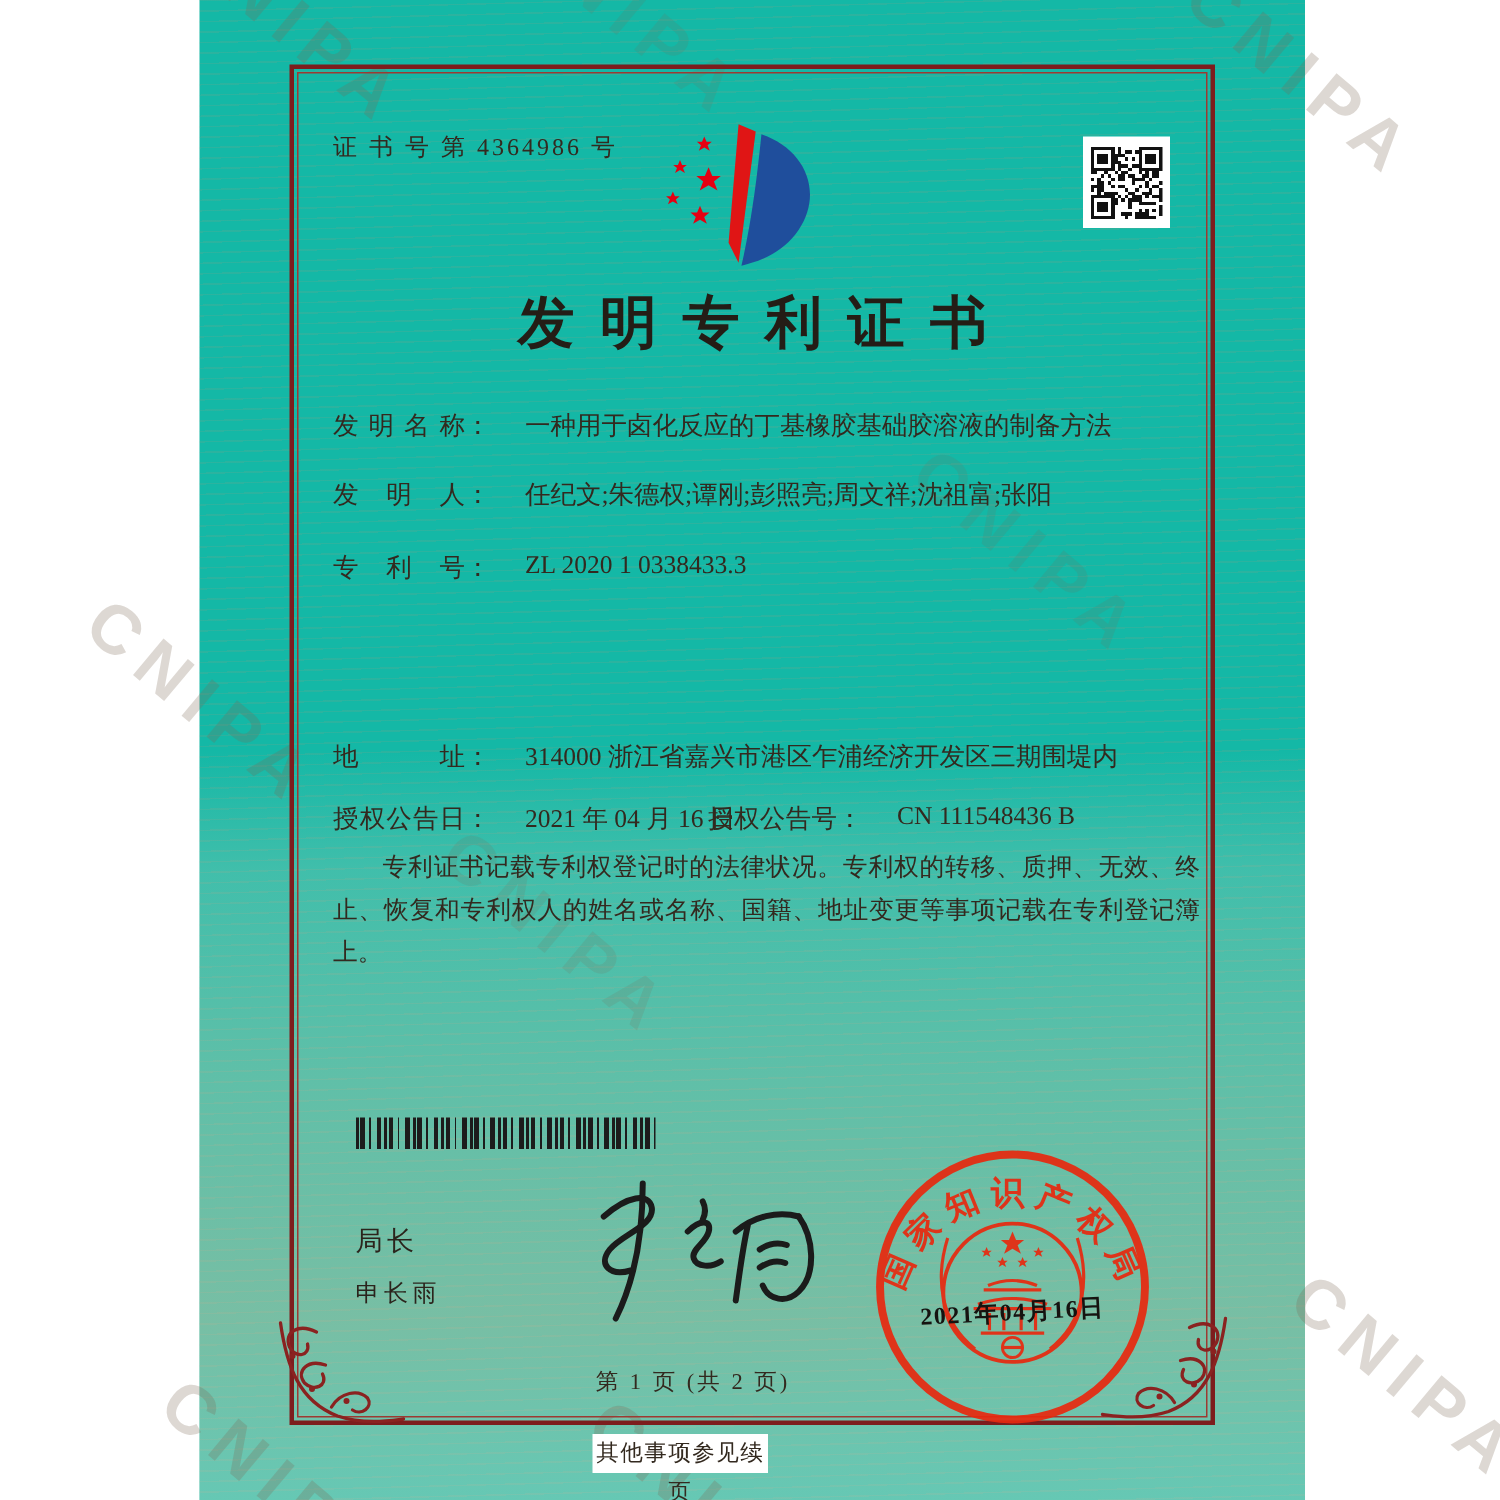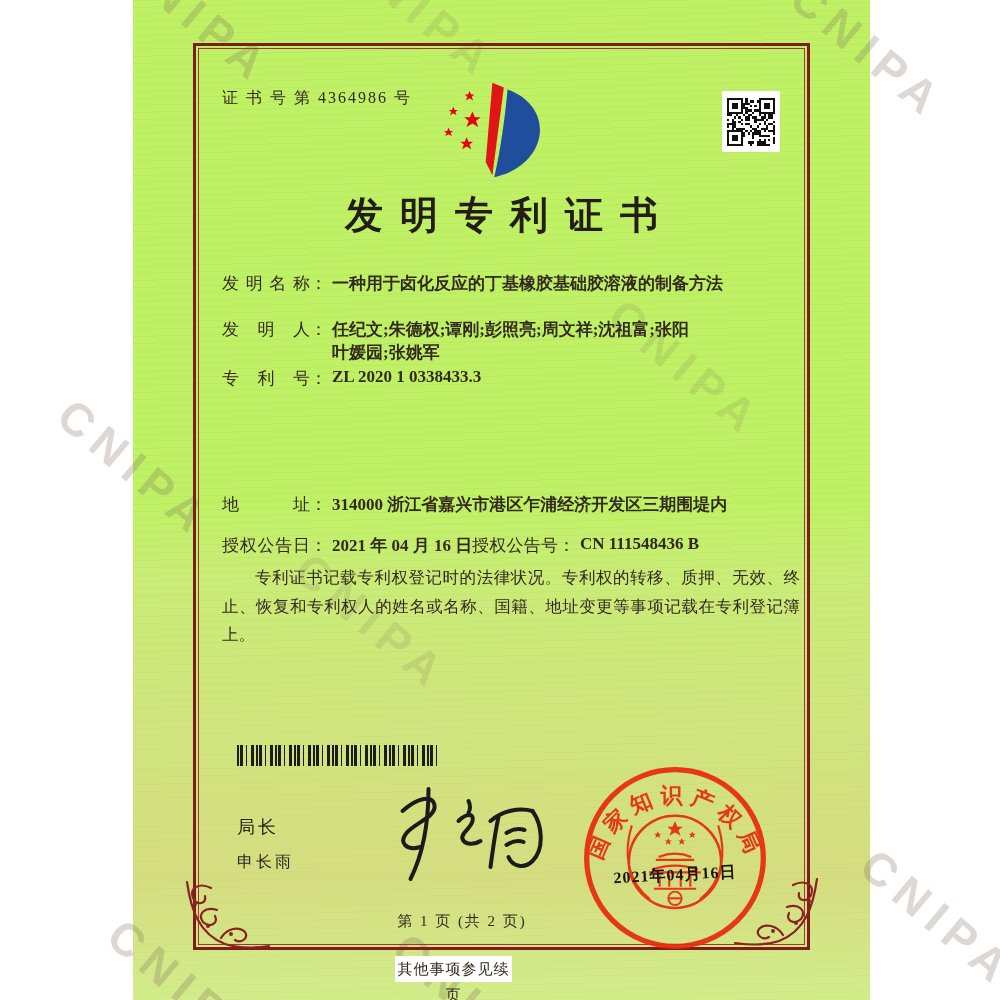--- a/index.html
+++ b/index.html
@@ -1,20 +1,20 @@
 <!DOCTYPE html>
 <html><head>
 <meta charset="utf-8">
 <style>
   html,body{margin:0;padding:0;}
   body{width:1000px;height:1000px;background:#ffffff;font-family:"Liberation Serif","DejaVu Serif",serif;overflow:hidden;}
   #page{position:relative;width:1000px;height:1000px;background:#ffffff;}
 
   
-  .paper{position:absolute;left:133px;top:0;width:737px;height:1000px;background:#bef264;}
+  .paper{position:absolute;left:133px;top:0;width:737px;height:1000px;background:#14b8a6;}
   .paper::before{content:"";position:absolute;inset:0;z-index:0;
     background:repeating-linear-gradient(178.5deg, rgba(201,146,114,0.13) 0 1px, rgba(255,255,255,0) 1px 7px);}
   .paper::after{content:"";position:absolute;inset:0;z-index:0;
     background:linear-gradient(180deg, rgba(0,0,0,0) 0 50%, rgba(243,216,190,0.20) 58%, rgba(242,205,172,0.34) 72%, rgba(238,198,162,0.46) 88%, rgba(246,228,205,0.36) 100%);}
   .paper > *{position:absolute;z-index:2;}
 
   
   .wm{position:absolute;z-index:1;font-family:"Liberation Sans","DejaVu Sans",sans-serif;
       font-weight:bold;font-size:46px;letter-spacing:9px;color:rgba(122,106,86,0.26);
       transform:translate(-50%,-50%) rotate(40deg);white-space:nowrap;}
@@ -28,21 +28,21 @@
   .cert-no{left:89px;top:88px;font-size:16px;letter-spacing:2px;color:#33291f;}
   .logo{left:305px;top:80px;width:124px;height:100px;}
   .qr-box{left:589px;top:91px;width:58px;height:61px;background:#ffffff;display:flex;align-items:center;justify-content:center;}
   .title{left:60px;top:190px;width:617px;text-align:center;font-size:38px;font-weight:bold;
          letter-spacing:17px;text-indent:17px;color:#241d16;}
 
   
   .row{left:89px;width:585px;font-size:17px;color:#33291f;}
   .flabel{display:inline-block;width:88px;text-align:justify;text-align-last:justify;vertical-align:top;}
   .fcolon{display:inline-block;vertical-align:top;}
-  .fval{display:inline-block;margin-left:5px;vertical-align:top;max-width:470px;font-weight:bold;}
+  .fval{display:inline-block;margin-left:23px;vertical-align:top;max-width:470px;}
   .fval .l2{display:block;}
   .row .grp2{position:absolute;left:250px;top:0;white-space:nowrap;}
   .r0{top:272px;} .r1{top:318px;line-height:23px;} .r2{top:367px;} .r3{top:411px;}
   .r4{top:449px;} .r5{top:493px;} .r6{top:534px;}
 
   
   .body-text{left:89px;top:564px;width:578px;font-size:16.5px;line-height:28.5px;
              text-align:justify;color:#33291f;}
   .body-text p{margin:0;text-indent:2em;}
 
@@ -251,21 +251,21 @@
         </svg>
     </div>
 
     <div class="title">发明专利证书</div>
 
     <div class="row r0">
       <span class="flabel">发明名称</span><span class="fcolon">：</span><span class="fval">一种用于卤化反应的丁基橡胶基础胶溶液的制备方法</span>
     </div>
 
     <div class="row r1">
-      <span class="flabel">发明人</span><span class="fcolon">：</span><span class="fval"><span>任纪文;朱德权;谭刚;彭照亮;周文祥;沈祖富;张阳</span><span class="l2">叶媛园;张姚军</span></span>
+      <span class="flabel">发明人</span><span class="fcolon">：</span><span class="fval"><span>任纪文;朱德权;谭刚;彭照亮;周文祥;沈祖富;张阳</span></span>
     </div>
 
     <div class="row r2">
       <span class="flabel">专利号</span><span class="fcolon">：</span><span class="fval">ZL 2020 1 0338433.3</span>
     </div>
 
 
 
     <div class="row r5">
       <span class="flabel">地址</span><span class="fcolon">：</span><span class="fval">314000 浙江省嘉兴市港区乍浦经济开发区三期围堤内</span>

